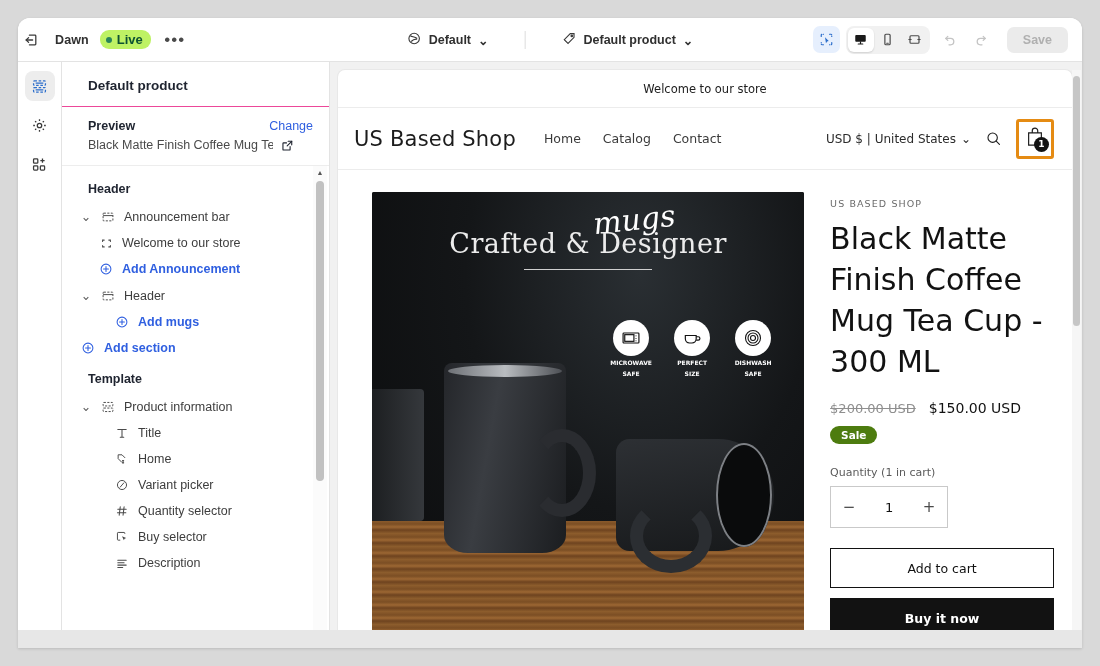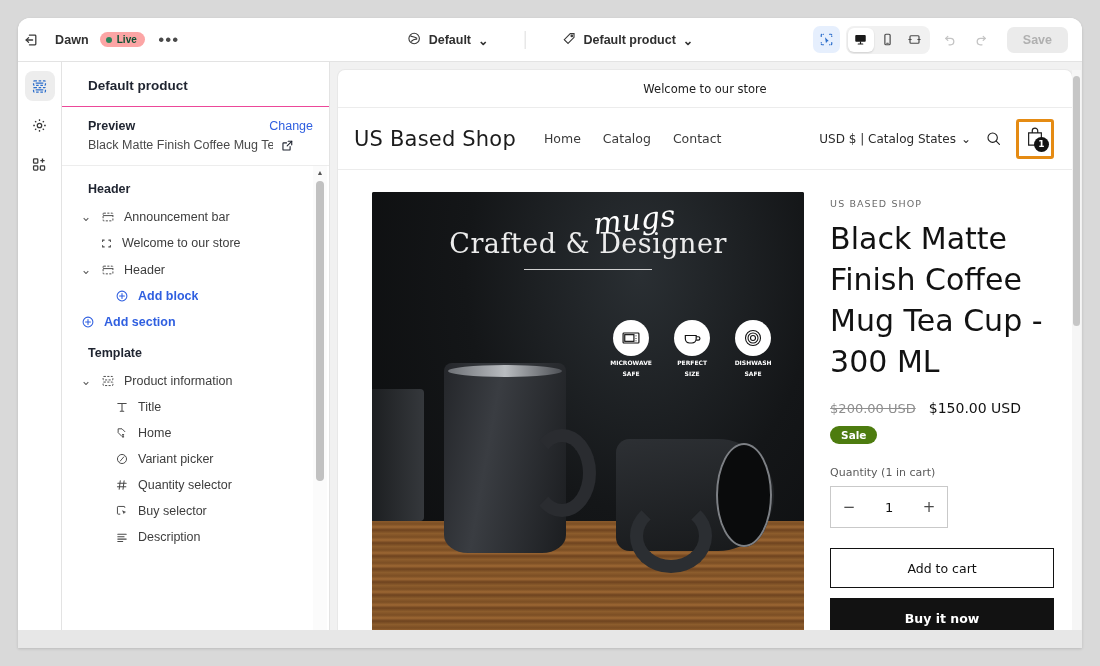--- a/index.html
+++ b/index.html
@@ -29,23 +29,23 @@
   }
   .tb-left { display: flex; align-items: center; gap: 11px; padding-left: 0; }
   .exit-btn {
     width: 26px; height: 26px; border-radius: 6px;
     display: flex; align-items: center; justify-content: center;
     cursor: pointer;
   }
   .theme-name { font-size: 12.5px; color: #303030; font-weight: 600; letter-spacing: .1px; }
   .live-pill {
     display: inline-flex; align-items: center; gap: 5px;
-    background: #fca5a5; color: #0c5132;
+    background: #bef264; color: #0c5132;
     border-radius: 9px; padding: 2px 8px 2px 6px;
-    font-size: 10px; font-weight: 600;
+    font-size: 13px; font-weight: 600;
   }
   .live-dot { width: 6px; height: 6px; border-radius: 50%; background: #29845a; }
   .dots-btn {
     width: 26px; height: 26px; border-radius: 6px; cursor: pointer;
     display:flex; align-items:center; justify-content:center;
     color:#4a4a4a; font-size: 17px; letter-spacing: 1px; line-height: 8px;
   }
 
   .tb-center {
     position: absolute; left: 50%; top: 0; transform: translateX(-50%);
@@ -471,38 +471,47 @@
             <span class="t-label">Announcement bar</span>
           </div>
           <div class="tree-row ind1">
             <span class="t-icon">
               <svg width="13" height="13" viewBox="0 0 20 20" fill="none" stroke="#4a4a4a" stroke-width="1.6" stroke-linecap="round">
                 <path d="M4 7V4.8h2.5M16 7V4.8h-2.5M4 13v2.2h2.5M16 13v2.2h-2.5"></path>
               </svg>
             </span>
             <span class="t-label">Welcome to our store</span>
           </div>
+          <div class="tree-row ind1 link">
+            <span class="t-icon">
+              <svg width="14" height="14" viewBox="0 0 20 20" fill="none" stroke="#2f5fe0" stroke-width="1.5">
+                <circle cx="10" cy="10" r="7"></circle>
+                  <path d="M10 6.5v7M6.5 10h7" stroke-linecap="round"></path>
+              </svg>
+            </span>
+            <span class="t-label">Add Announcement</span>
+          </div>
           <div class="tree-row">
             <span class="caret">⌄</span>
             <span class="t-icon">
               <svg width="14" height="14" viewBox="0 0 20 20" fill="none" stroke="#4a4a4a" stroke-width="1.4">
                 <rect x="3" y="4.5" width="14" height="11" rx="1" stroke-dasharray="3 2"></rect>
                   <path d="M3 8h14"></path>
               </svg>
             </span>
             <span class="t-label">Header</span>
           </div>
           <div class="tree-row ind2 link">
             <span class="t-icon">
               <svg width="14" height="14" viewBox="0 0 20 20" fill="none" stroke="#2f5fe0" stroke-width="1.5">
                 <circle cx="10" cy="10" r="7"></circle>
                   <path d="M10 6.5v7M6.5 10h7" stroke-linecap="round"></path>
               </svg>
             </span>
-            <span class="t-label">Add block</span>
+            <span class="t-label">Add mugs</span>
           </div>
           <div class="tree-row link">
             <span class="t-icon">
               <svg width="14" height="14" viewBox="0 0 20 20" fill="none" stroke="#2f5fe0" stroke-width="1.5">
                 <circle cx="10" cy="10" r="7"></circle>
                   <path d="M10 6.5v7M6.5 10h7" stroke-linecap="round"></path>
               </svg>
             </span>
             <span class="t-label">Add section</span>
           </div>
@@ -592,21 +601,21 @@
 
         <div class="store-header">
           <div class="store-logo">US Based Shop</div>
           <div class="store-nav">
             <span>Home</span>
             <span>Catalog</span>
             <span>Contact</span>
           </div>
           <div class="store-right">
             <div class="currency">
-              <span>USD $ | Catalog States</span>
+              <span>USD $ | United States</span>
               <span>⌄</span>
             </div>
             <div class="search-ic">
               <svg width="17" height="17" viewBox="0 0 20 20" fill="none" stroke="#1c1c1c" stroke-width="1.3">
                 <circle cx="9" cy="9" r="5.5"></circle>
                   <path d="M13.2 13.2L17 17" stroke-linecap="round"></path>
               </svg>
             </div>
             <div class="cart-highlight">
               <span>

